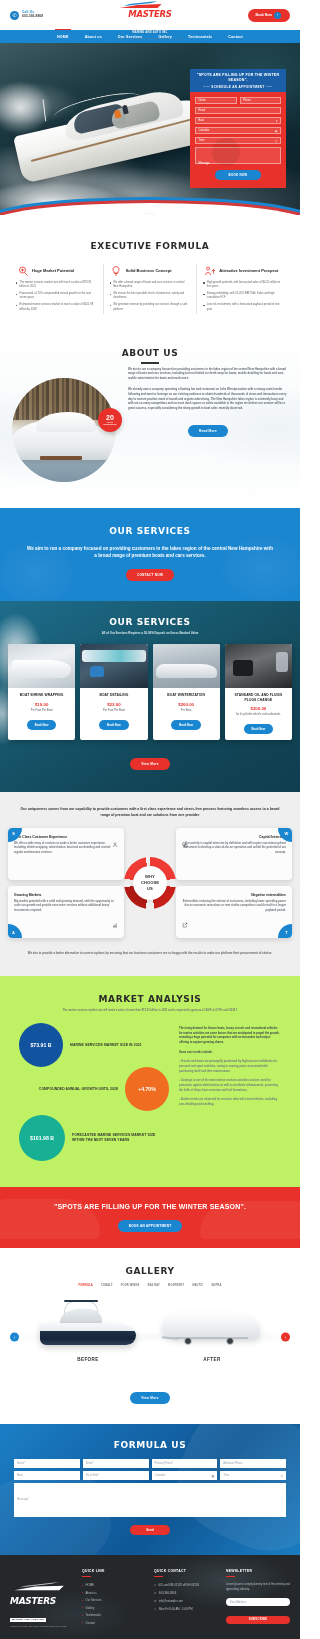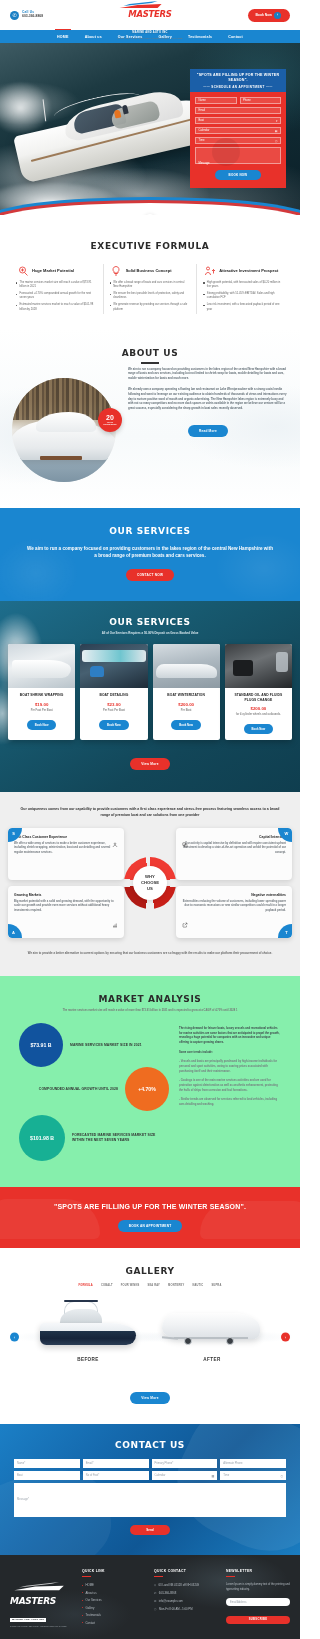--- a/index.html
+++ b/index.html
@@ -191,21 +191,21 @@
   .swot-gico svg { width:6px; height:6px; }
   .why-center { position:absolute; left:50%; top:50%; transform:translate(-50%,-50%); width:52px; height:52px; z-index:3; }
   .wc-ring { position:absolute; inset:0; border-radius:50%;
      background:conic-gradient(#ef3b33 0deg 80deg, transparent 80deg 100deg, #c81f18 100deg 170deg, transparent 170deg 190deg, #b01a14 190deg 260deg, transparent 260deg 280deg, #ef3b33 280deg 350deg, transparent 350deg 360deg); }
   .wc-inner { position:absolute; inset:9px; border-radius:50%; background:#fff; display:flex; flex-direction:column; align-items:center; justify-content:center; box-shadow:0 1px 4px rgba(0,0,0,.12); }
   .wc-inner span { font-size:4.2px; font-weight:800; color:#333; line-height:1.35; }
   .why-foot { text-align:center; font-size:2.9px; color:#666; line-height:1.65; margin-top:13px; padding:0 14px; font-weight:600; }
   .swot-gap { height:6px; }
 
   
-  .market { background:#86efac; padding:18px 19px 22px; }
+  .market { background:#bef264; padding:18px 19px 22px; }
   .mk-sub { text-align:center; font-size:2.6px; color:#777; line-height:1.7; margin-top:5px; padding:0 30px; font-weight:600; }
   .mk-body { display:flex; margin-top:10px; gap:10px; }
   .mk-left { width:150px; flex:0 0 150px; }
   .mk-stat { display:flex; align-items:center; margin-bottom:4px; position:relative; }
   .mk-stat.s2 { justify-content:flex-end; margin-top:-4px; }
   .mk-circle { border-radius:50%; display:flex; align-items:center; justify-content:center; color:#fff; font-weight:800; flex:0 0 auto; }
   .mk-c1 { width:44px; height:44px; background:#11539e; font-size:5.2px; }
   .mk-c2 { width:44px; height:44px; background:#ef6c20; font-size:5.2px; }
   .mk-c3 { width:46px; height:46px; background:#17b094; font-size:5.2px; }
   .mk-lab { font-size:3.4px; font-weight:800; color:#333; line-height:1.5; letter-spacing:.1px; }
@@ -663,21 +663,21 @@
           <div class="gal-cap">AFTER</div>
         </div>
       </div>
     </div>
     <div class="gal-more">
       <button class="btn-blue">View More</button>
     </div>
   </div>
 
   <div class="contact">
-    <div class="sec-title white" style="position:relative">CONTACT US</div>
+    <div class="sec-title white" style="position:relative">FORMULA US</div>
     <div class="cf">
       <div class="cf-row">
         <div class="cf-inp">
             <span>Name*</span>
           </div>
         <div class="cf-inp">
             <span>Email*</span>
           </div>
         <div class="cf-inp">
             <span>Primary Phone*</span>

